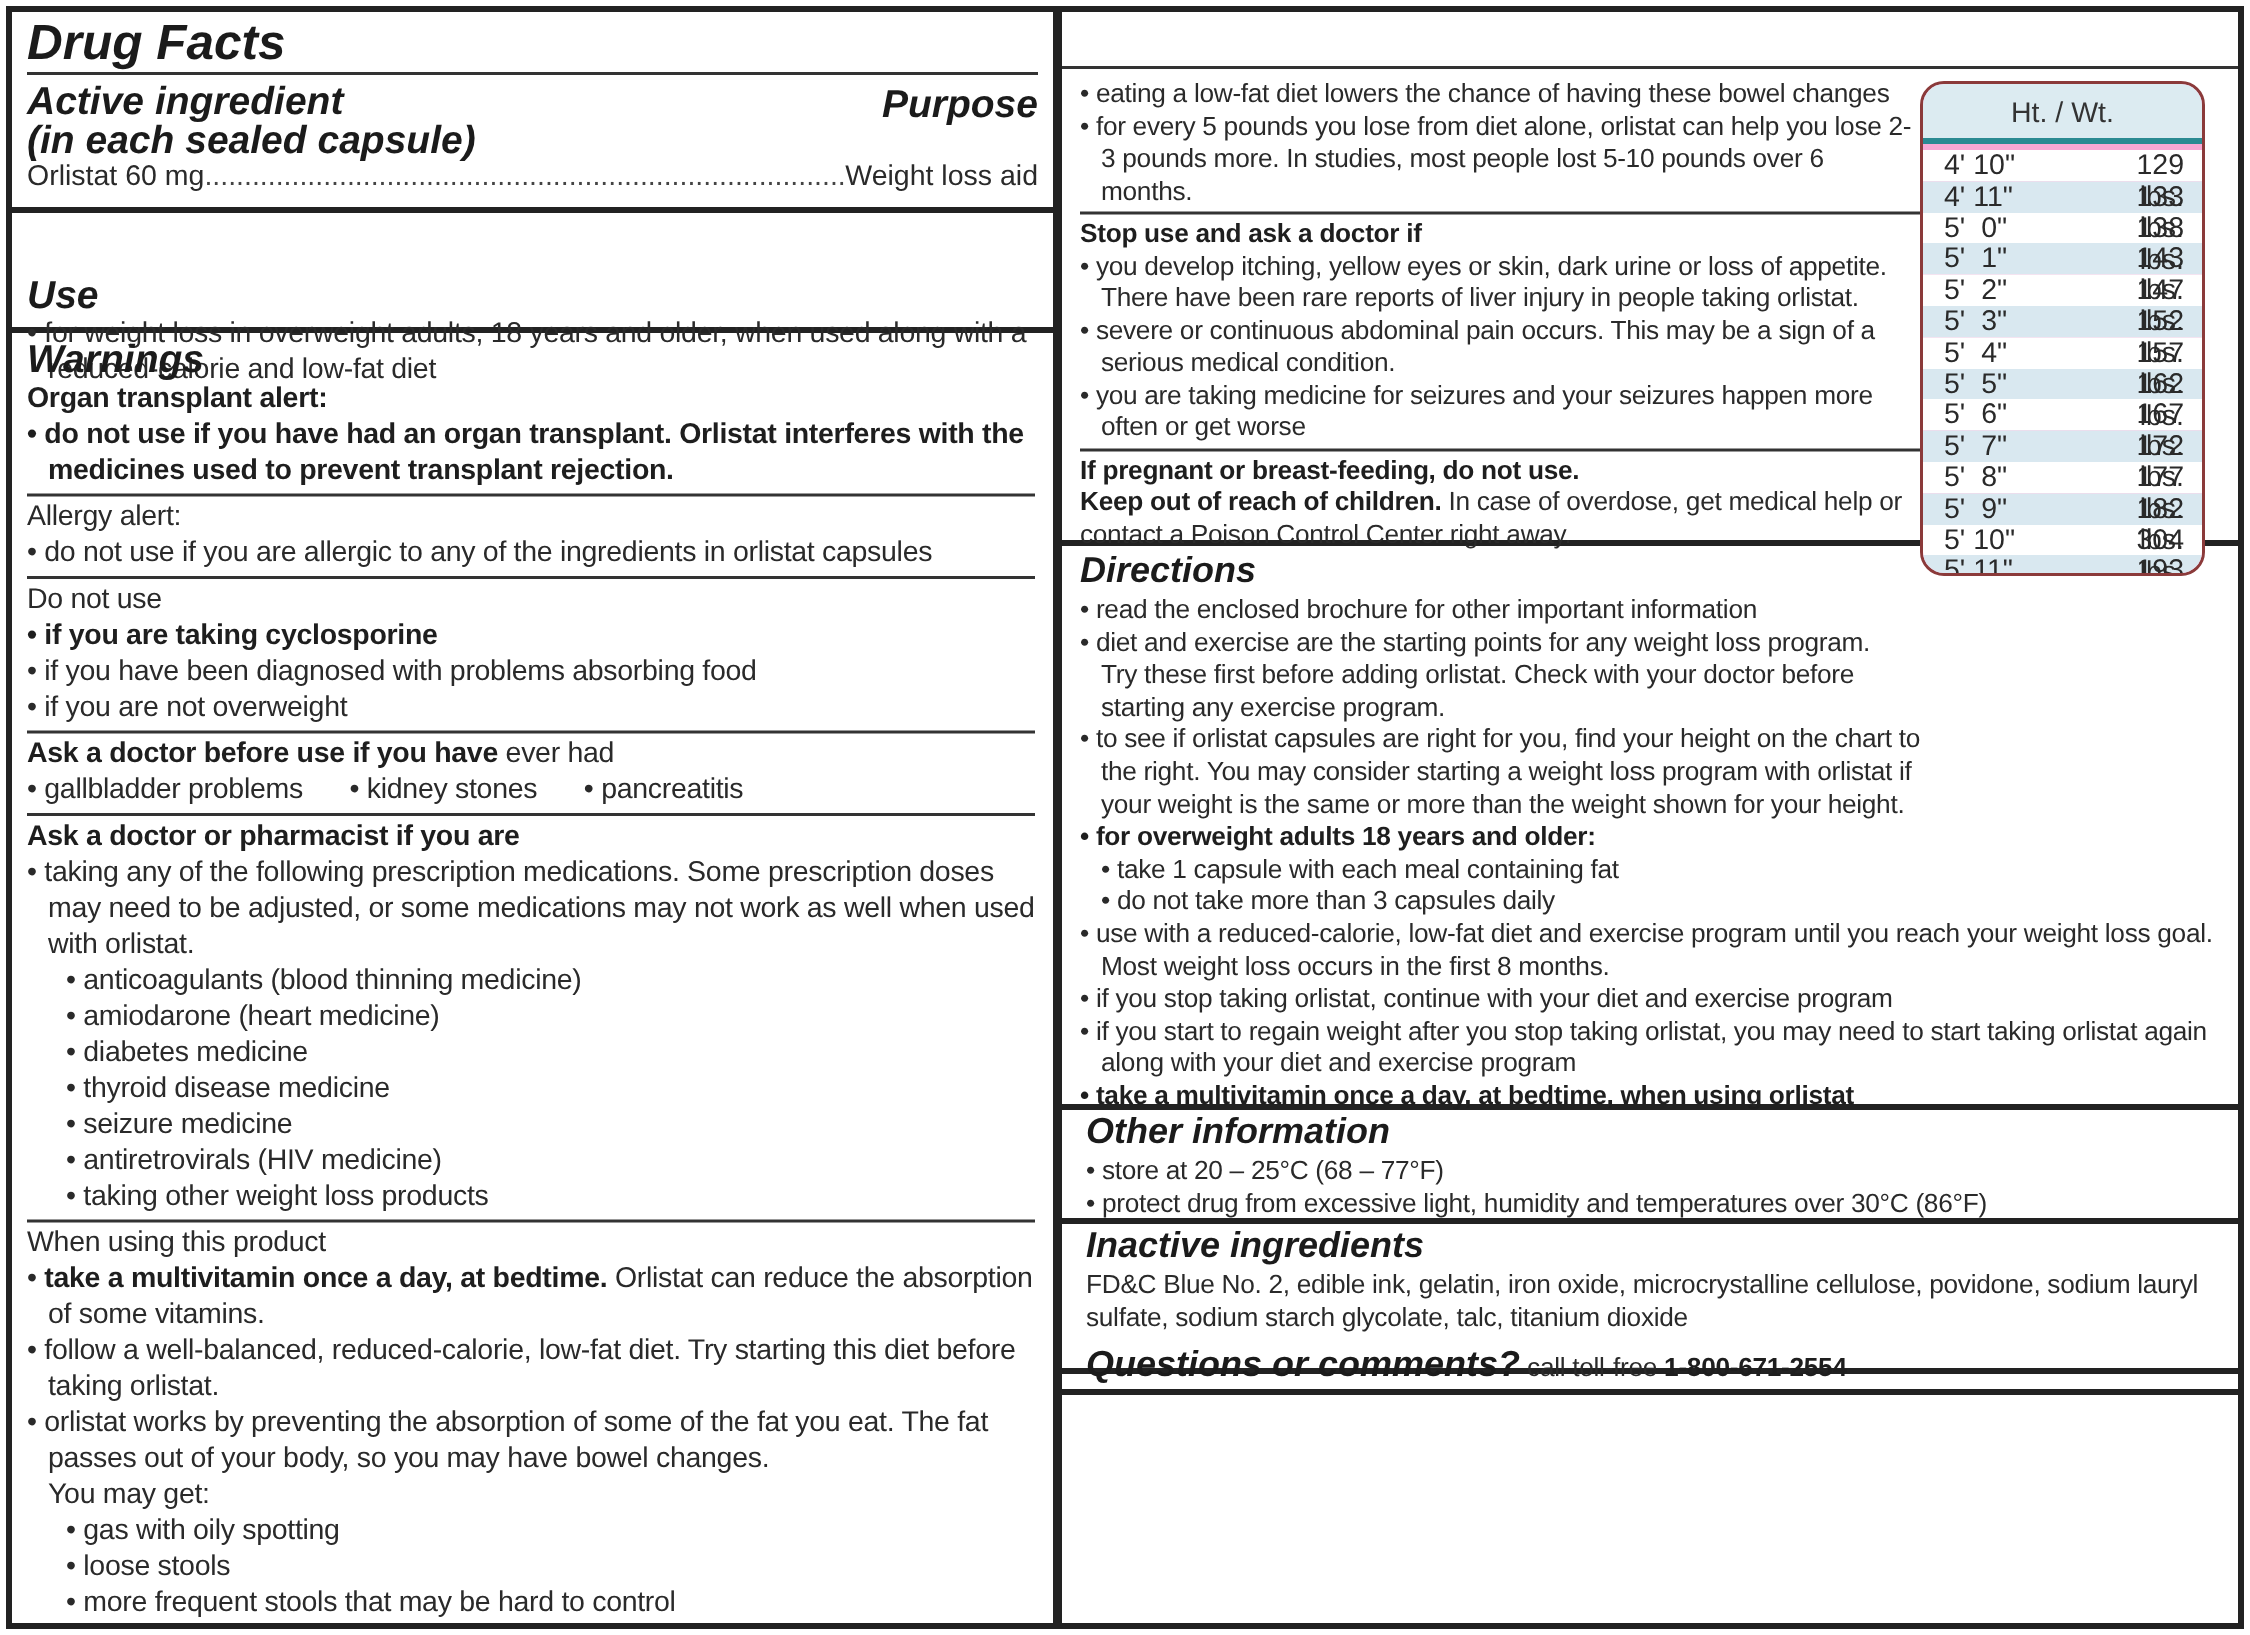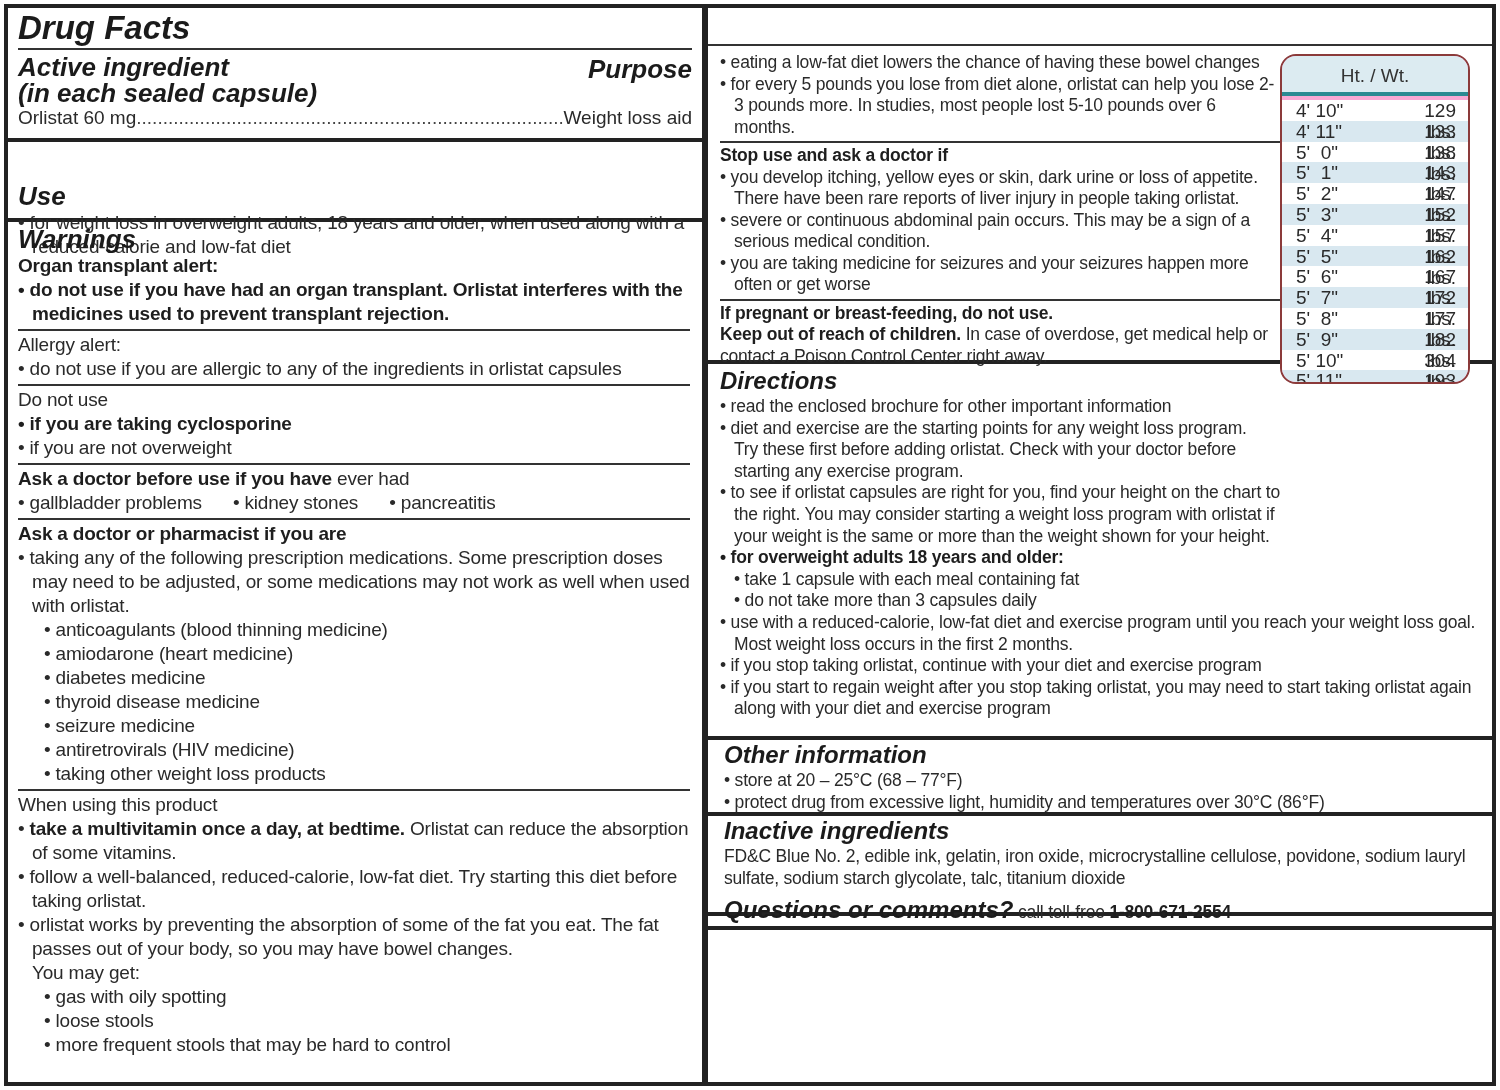--- a/index.html
+++ b/index.html
@@ -98,20 +98,21 @@
       <div class="txt b bul">• <span>do not use if you have had an organ transplant. Orlistat interferes with the medicines used to prevent transplant rejection.</span></div>
 
       <div class="sub" style="margin-top:3px;">
         <div class="txt">Allergy alert:</div>
         <div class="txt bul">• <span>do not use if you are allergic to any of the ingredients in orlistat capsules</span></div>
       </div>
 
       <div class="sub" style="margin-top:3px;">
         <div class="txt">Do not use</div>
         <div class="txt b bul">• <span>if you are taking cyclosporine</span></div>
+        <div class="txt bul">• <span>if you have been diagnosed with problems absorbing food</span></div>
         <div class="txt bul">• <span>if you are not overweight</span></div>
       </div>
 
       <div class="sub" style="margin-top:3px;">
         <div class="txt"><span class="b">Ask a doctor before use if you have</span><span> ever had</span></div>
         <div class="txt">
           <span>• <span>gallbladder problems</span></span>
           <span style="margin-left:26px;">• <span>kidney stones</span></span>
           <span style="margin-left:26px;">• <span>pancreatitis</span></span>
         </div>
@@ -250,23 +251,24 @@
 
   <div class="sect" id="sec-dir">
     <div id="dir-inner">
       <div class="h3 h-it">Directions</div>
       <div class="txt bul" style="width:560px;">• <span>read the enclosed brochure for other important information</span></div>
       <div class="txt bul" style="width:555px;">• <span>diet and exercise are the starting points for any weight loss program. Try these first before adding orlistat. Check with your doctor before starting any exercise program.</span></div>
       <div class="txt bul" style="width:575px;">• <span>to see if orlistat capsules are right for you, find your height on the chart to the right. You may consider starting a weight loss program with orlistat if your weight is the same or more than the weight shown for your height.</span></div>
       <div class="txt b bul">• <span>for overweight adults 18 years and older:</span></div>
       <div class="txt bul2" style="padding-left:28px;">• <span>take 1 capsule with each meal containing fat</span></div>
       <div class="txt bul2" style="padding-left:28px;">• <span>do not take more than 3 capsules daily</span></div>
-      <div class="txt bul">• <span>use with a reduced-calorie, low-fat diet and exercise program until you reach your weight loss goal. Most weight loss occurs in the first 2 months.</span></div>
+      <div class="txt bul">• <span>use with a reduced-calorie, low-fat diet and exercise program until you reach your weight loss goal. Most weight loss occurs in the first 8 months.</span></div>
       <div class="txt bul">• <span>if you stop taking orlistat, continue with your diet and exercise program</span></div>
       <div class="txt bul">• <span>if you start to regain weight after you stop taking orlistat, you may need to start taking orlistat again along with your diet and exercise program</span></div>
+      <div class="txt b bul">• <span>take a multivitamin once a day, at bedtime, when using orlistat</span></div>
     </div>
   </div>
 
   <div class="sect" id="sec-other">
     <div class="r-inner">
       <div class="h3 h-it">Other information</div>
       <div class="txt bul">• <span>store at 20 – 25°C (68 – 77°F)</span></div>
       <div class="txt bul">• <span>protect drug from excessive light, humidity and temperatures over 30°C (86°F)</span></div>
     </div>
   </div>

